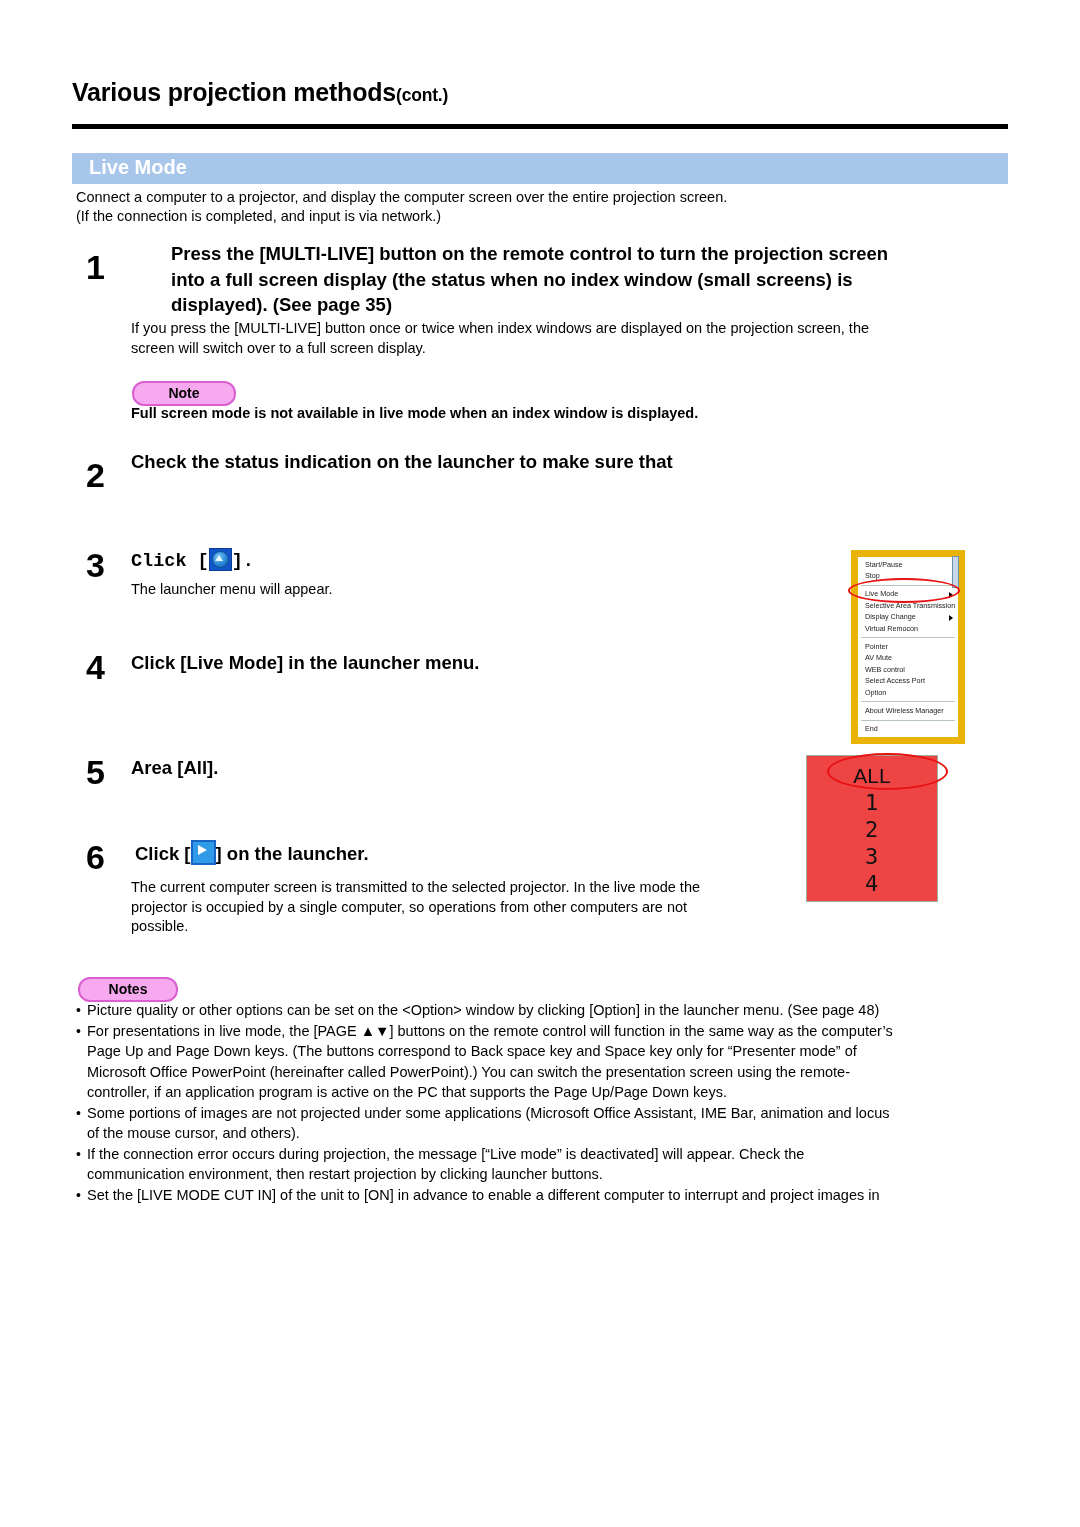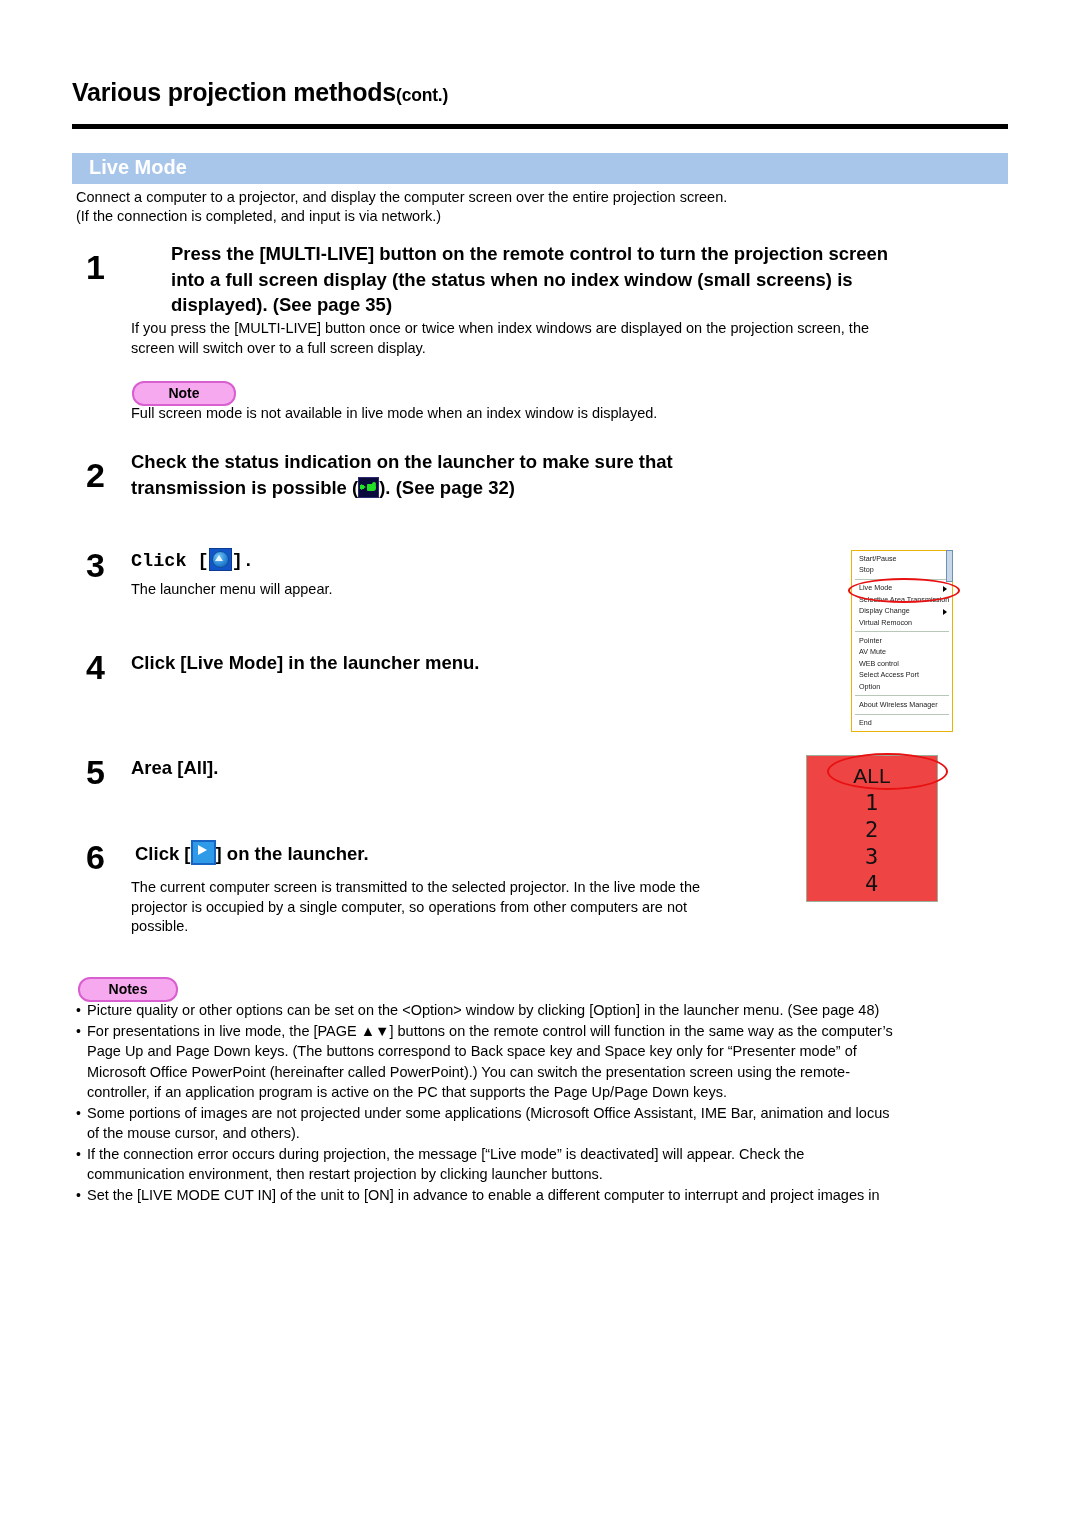--- a/index.html
+++ b/index.html
@@ -111,20 +111,21 @@
     text-align: center;
     font-size: 14px;
     font-weight: bold;
     color: #000;
   }
 
   .note-text {
     position: absolute;
     font-size: 14.5px;
     line-height: 19.5px;
+    font-weight: bold;
   }
 
   
   .notes-list {
     position: absolute;
     left: 76px;
     top: 1000px;
     width: 936px;
     font-size: 14.5px;
     line-height: 20.5px;
@@ -262,21 +263,21 @@
     background: #ffffff;
   }
 
   
   .launcher {
     position: absolute;
     left: 851px;
     top: 550px;
     width: 100px;
     background: #ffffff;
-    border: 1px solid #eab308;
+    border: 7px solid #eab308;
     font-size: 7.2px;
     line-height: 10.4px;
     color: #1a1a1a;
   }
   .launcher .grp {
     padding: 2px 0 2px 0;
   }
   .launcher .sep {
     height: 1px;
     background: #b8c8b8;
@@ -387,23 +388,20 @@
 
   <div class="note-badge" style="left:132px; top:381px; width:100px;">
     <span>Note</span>
   </div>
   <div class="note-text" style="left:131px; top:404px; width:880px;">Full screen mode is not available in live mode when an index window is displayed.</div>
 
   <div class="step">
     <div class="step-num" style="left:86px; top:458px;">2</div>
     <div class="step-head" style="left:131px; top:449px; width:700px;">
       <div>Check the status indication on the launcher to make sure that</div>
-      <div>
-        <span>transmission is possible (</span><span class="icn icn-status"><span class="arrow-tail"></span><span class="arrow"></span><span class="proj"></span><span class="proj-lens"></span></span><span>). (See page 32)</span>
-      </div>
     </div>
   </div>
 
   <div class="step">
     <div class="step-num" style="left:86px; top:548px;">3</div>
     <div class="step-head" style="left:131px; top:548px; width:600px;font-family:Liberation Mono, monospace;">
       <span>Click [</span><span class="icn icn-menu"><span class="orb"></span><span class="tri"></span></span><span>].</span>
     </div>
     <div class="step-body" style="left:131px; top:580px; width:600px;">The launcher menu will appear.</div>
   </div>

